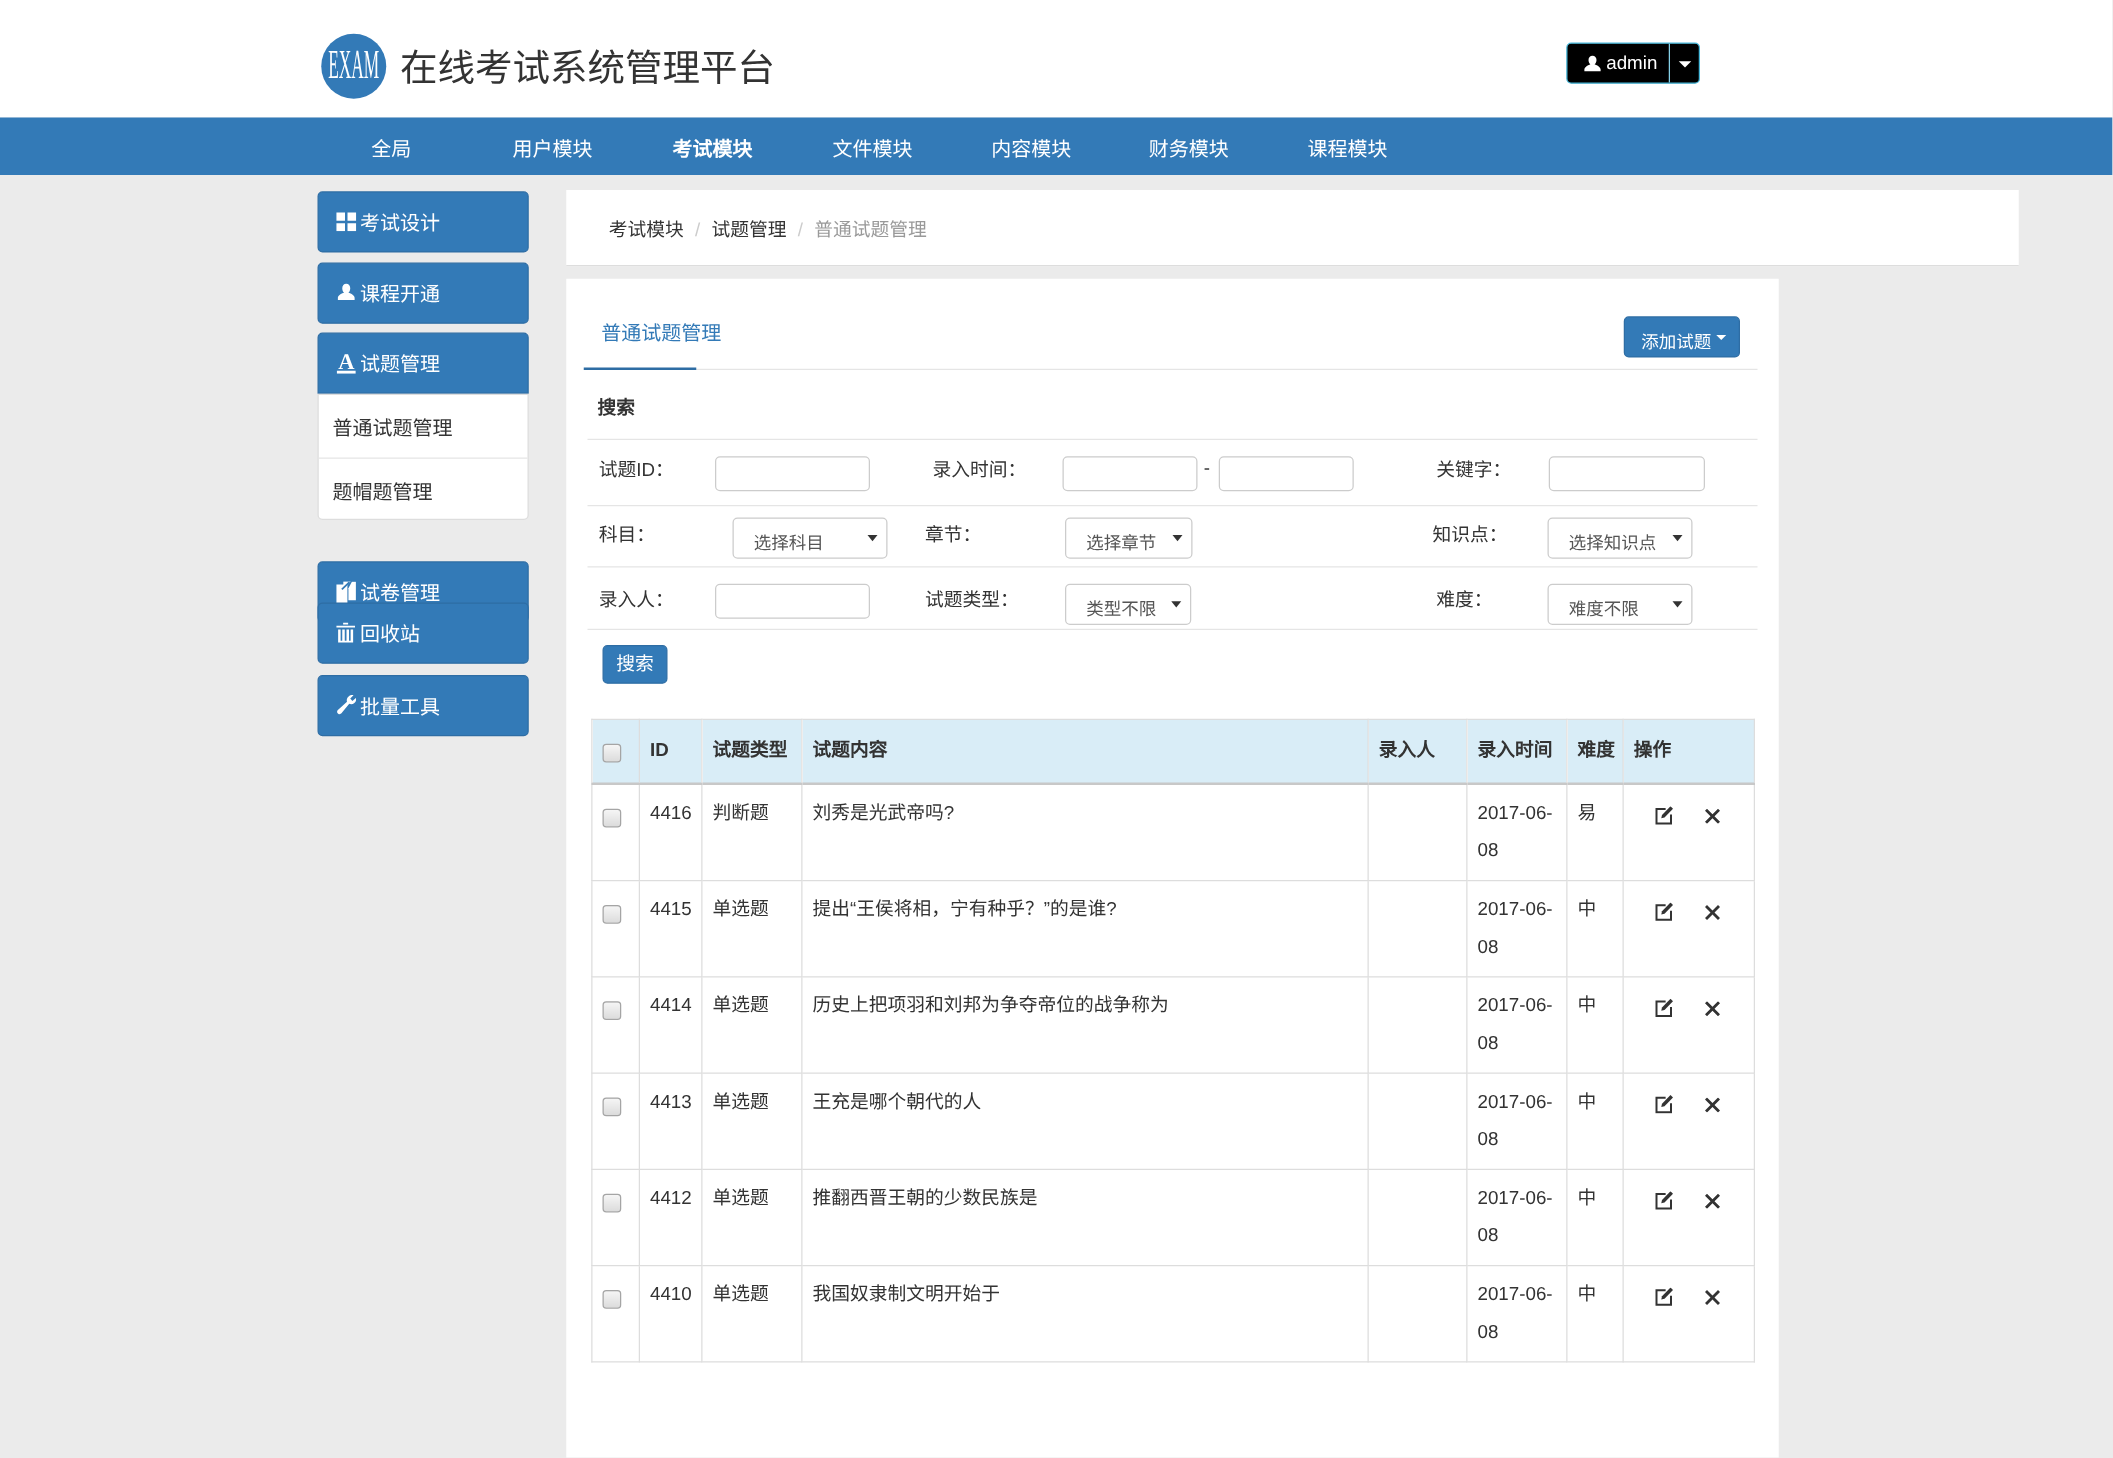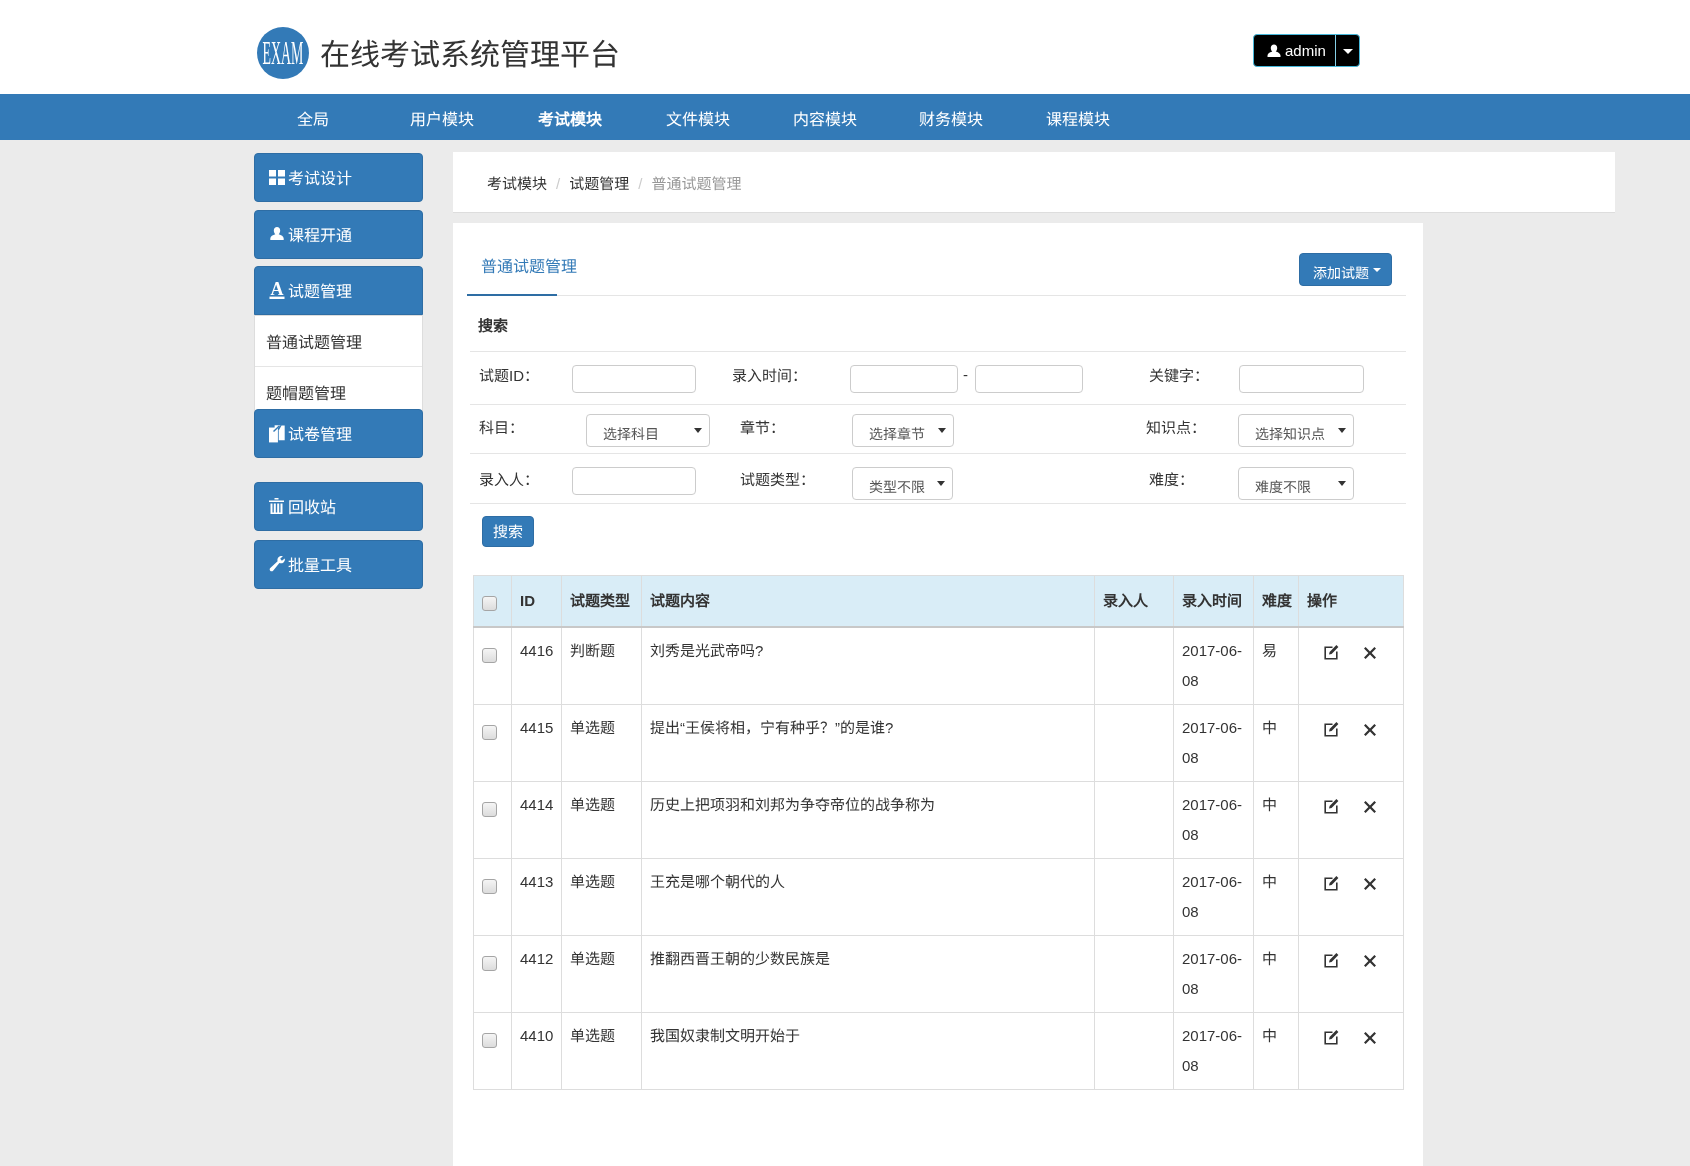--- a/index.html
+++ b/index.html
@@ -124,21 +124,21 @@
 </div>
 <div id="submenu">
   <div class="item" style="top:0">
       <span>普通试题管理</span>
     </div>
   <div class="sep"></div>
   <div class="item" style="top:51px">
       <span>题帽题管理</span>
     </div>
 </div>
-<div class="sbtn" style="top:409px">
+<div class="sbtn" style="top:449px">
   <svg class="ic" width="16" height="18" viewBox="0 0 15.6 17.4">
       <path fill="#fff" d="M0 2.4h8.7v14.5H0z"></path>
       <path fill="#fff" d="M9.5 14.8V5.4l2.7-5.1h3.1v14.5z"></path>
       <path fill="#fff" d="M5.5 0.2h5.8L5.5 6.4z"></path>
       <path stroke="#337ab7" stroke-width="1.4" fill="none" d="M10.3 0.6 4.4 6.3"></path>
     </svg>
   <span class="tx">试卷管理</span>
 </div>
 <div class="sbtn" style="top:482px">
   <svg class="ic" width="15" height="17" viewBox="0 0 15 17">
@@ -165,21 +165,21 @@
   <div id="addbtn">
       <span class="t">添加试题</span>
       <span class="caret"></span>
     </div>
 
   <div id="searchhead">搜索</div>
   <div class="hline" style="top:128px"></div>
 
   <div class="flabel" style="left:26px; top:141px">试题ID：</div>
   <div class="finput" style="left:119px; top:142px; width:124px"></div>
-  <div class="flabel" style="left:279px; top:141px">录入时间：</div>
+  <div class="flabel" style="left:293px; top:141px">录入时间：</div>
   <div class="finput" style="left:397px; top:142px; width:108px"></div>
   <div class="flabel" style="left:510px; top:143px">-</div>
   <div class="finput" style="left:522px; top:142px; width:108px"></div>
   <div class="flabel" style="left:696px; top:141px">关键字：</div>
   <div class="finput" style="left:786px; top:142px; width:125px"></div>
   <div class="hline" style="top:181px"></div>
 
   <div class="flabel" style="left:26px; top:193px">科目：</div>
   <div class="fselect" style="left:133px; top:191px; width:124px">
       <span class="t">选择科目</span>

